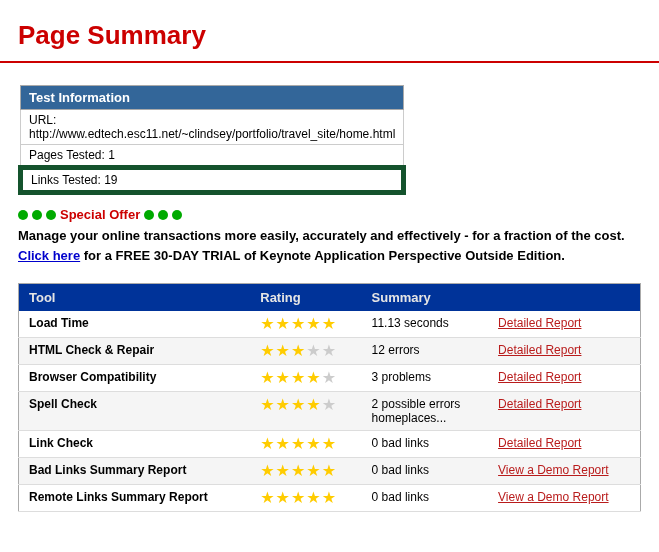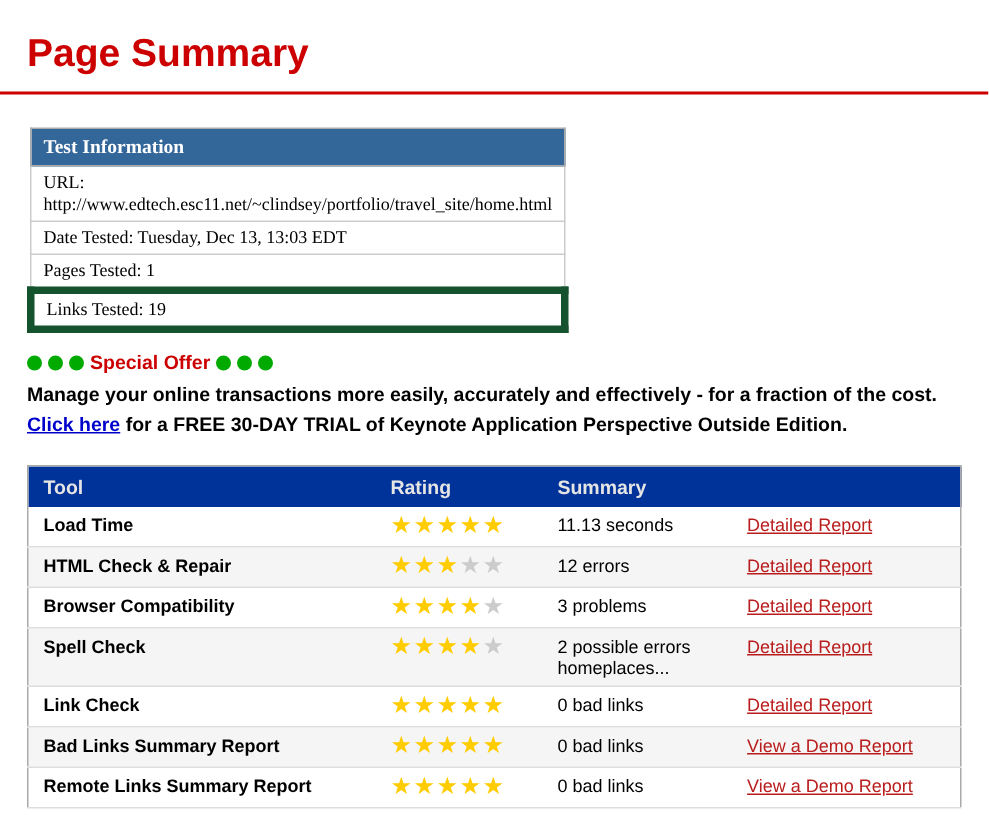--- a/index.html
+++ b/index.html
@@ -23,21 +23,20 @@
       padding: 10px 18px;
     }
 
     
     .test-info-table {
       border: 1px solid #aaa;
       border-collapse: collapse;
       width: 320px;
       margin-top: 12px;
       margin-bottom: 12px;
-      font-family: Liberation Serif, serif;
     }
     .test-info-table th {
       background: #336699;
       color: #fff;
       font-weight: bold;
       font-size: 13px;
       padding: 4px 8px;
       text-align: left;
       border: 1px solid #aaa;
     }
@@ -140,23 +139,20 @@
 
   <table class="test-info-table">
     <thead>
       <tr>
         <th colspan="2">Test Information</th>
       </tr>
     </thead>
     <tbody id="test-info-body">
     <tr>
           <td colspan="2" style="padding:3px 8px;border:1px solid #ccc;font-size:12px;">URL: http://www.edtech.esc11.net/~clindsey/portfolio/travel_site/home.html</td>
-        </tr>
-        <tr>
-          <td colspan="2" style="padding:3px 8px;border:1px solid #ccc;font-size:12px;">Date Tested: Tuesday, Dec 13, 13:03 EDT</td>
         </tr>
         <tr>
           <td colspan="2" style="padding:3px 8px;border:1px solid #ccc;font-size:12px;">Pages Tested: 1</td>
         </tr>
         <tr>
           <td colspan="2" style="padding:3px 8px;border:5px solid #14532d;font-size:12px;">Links Tested: 19</td>
         </tr>
       </tbody>
   </table>
 

